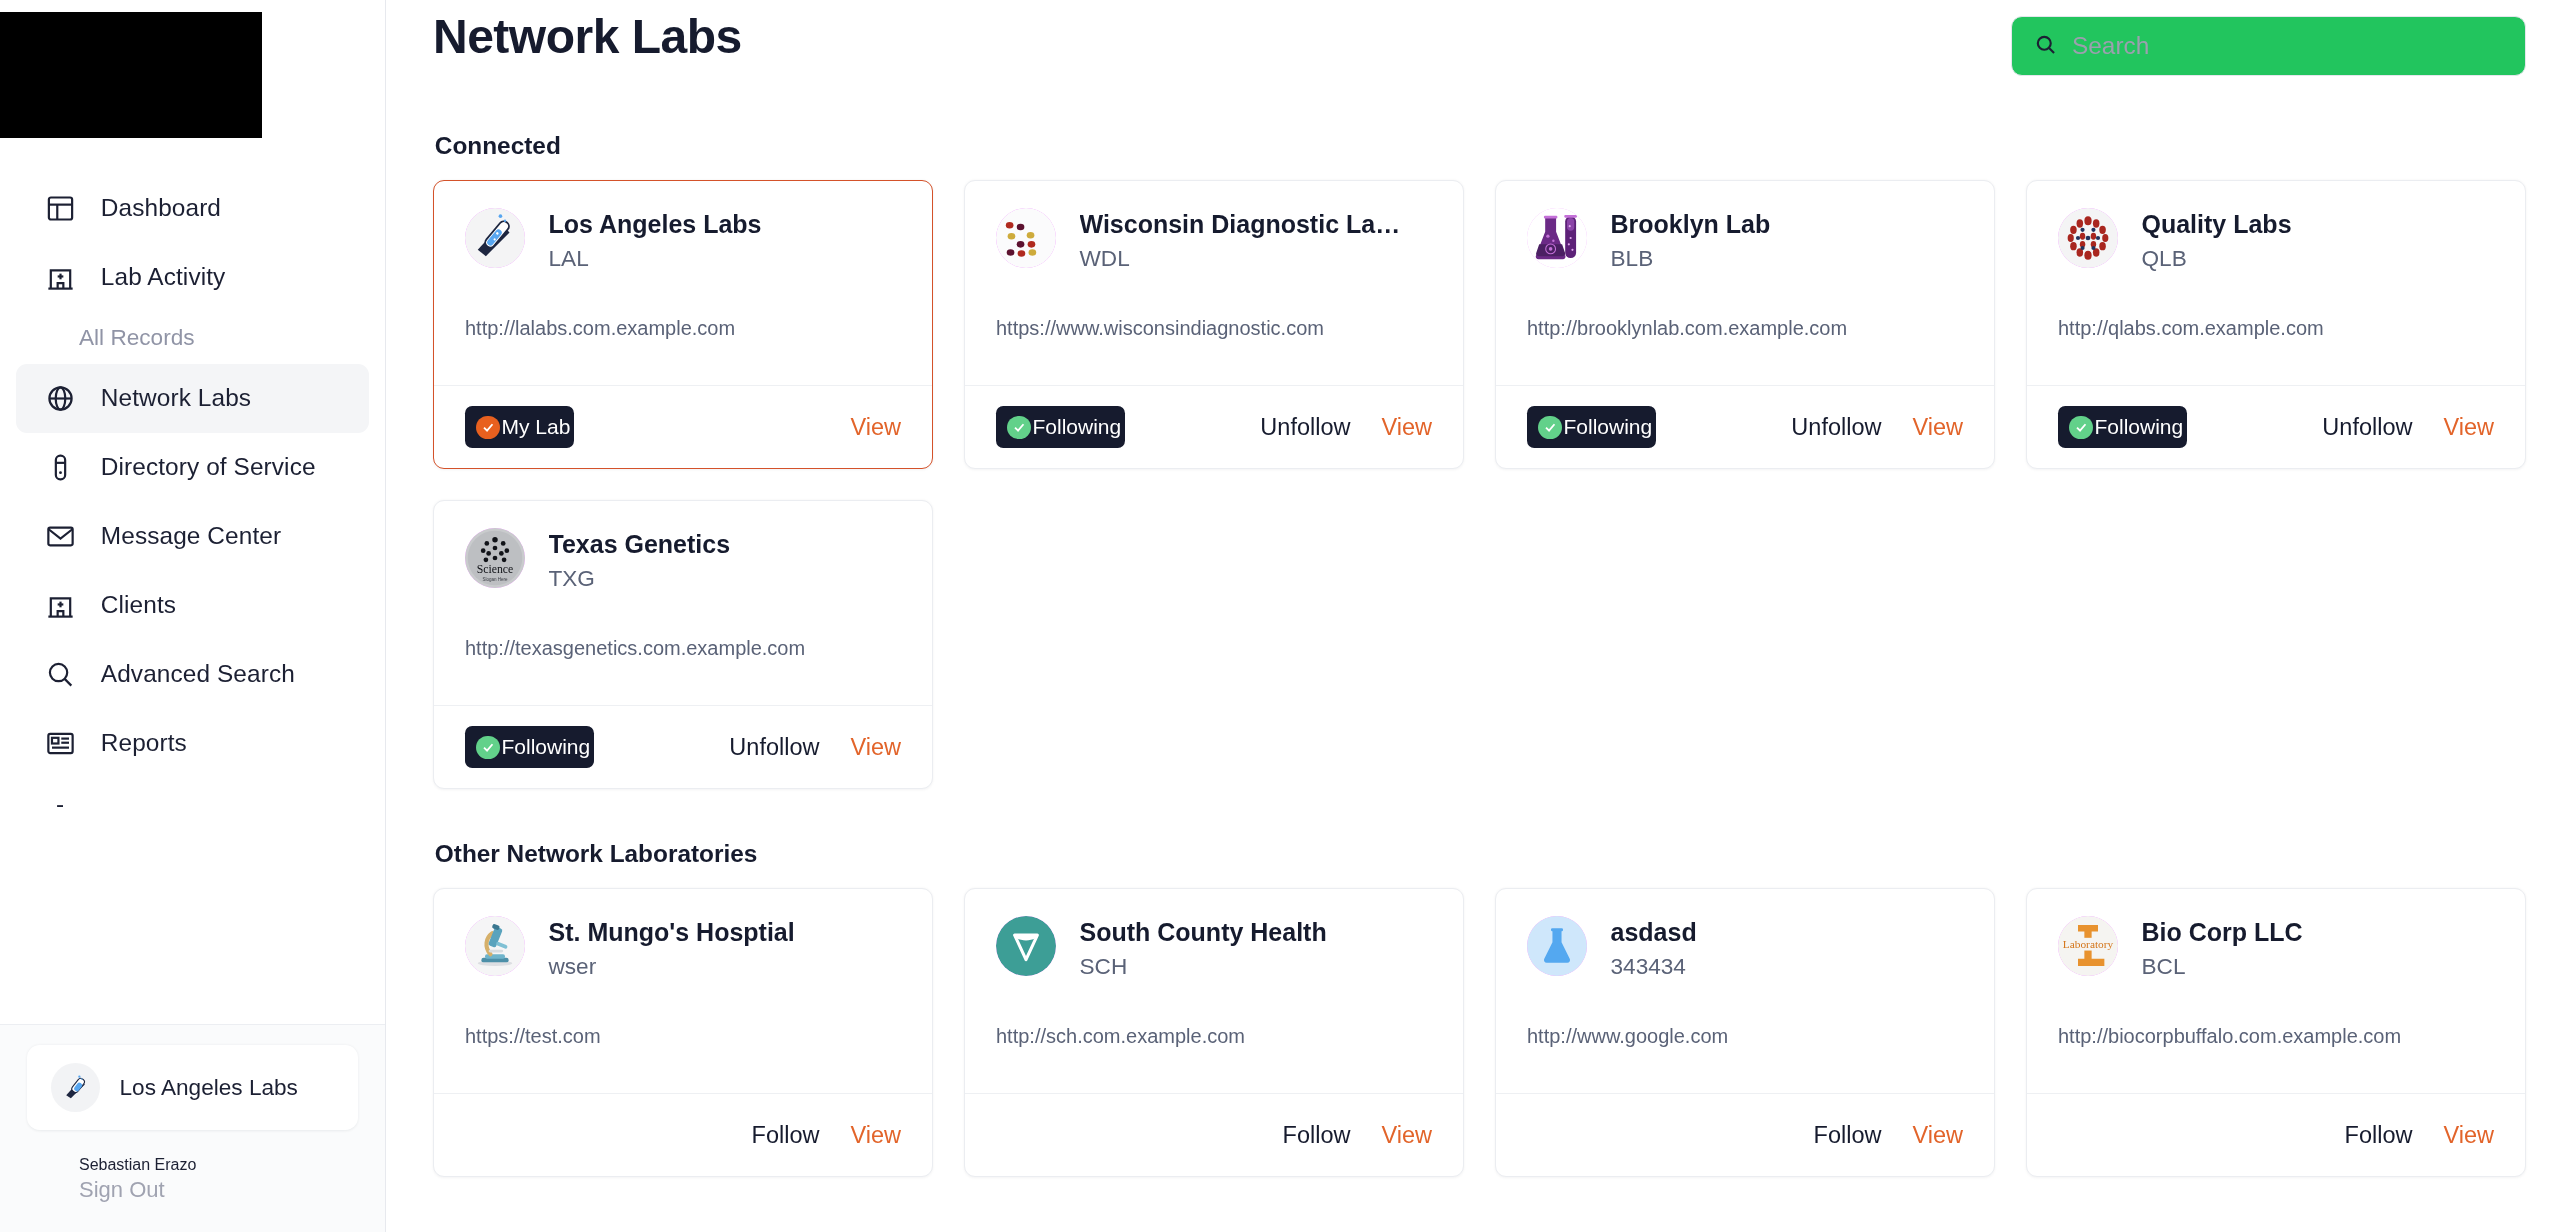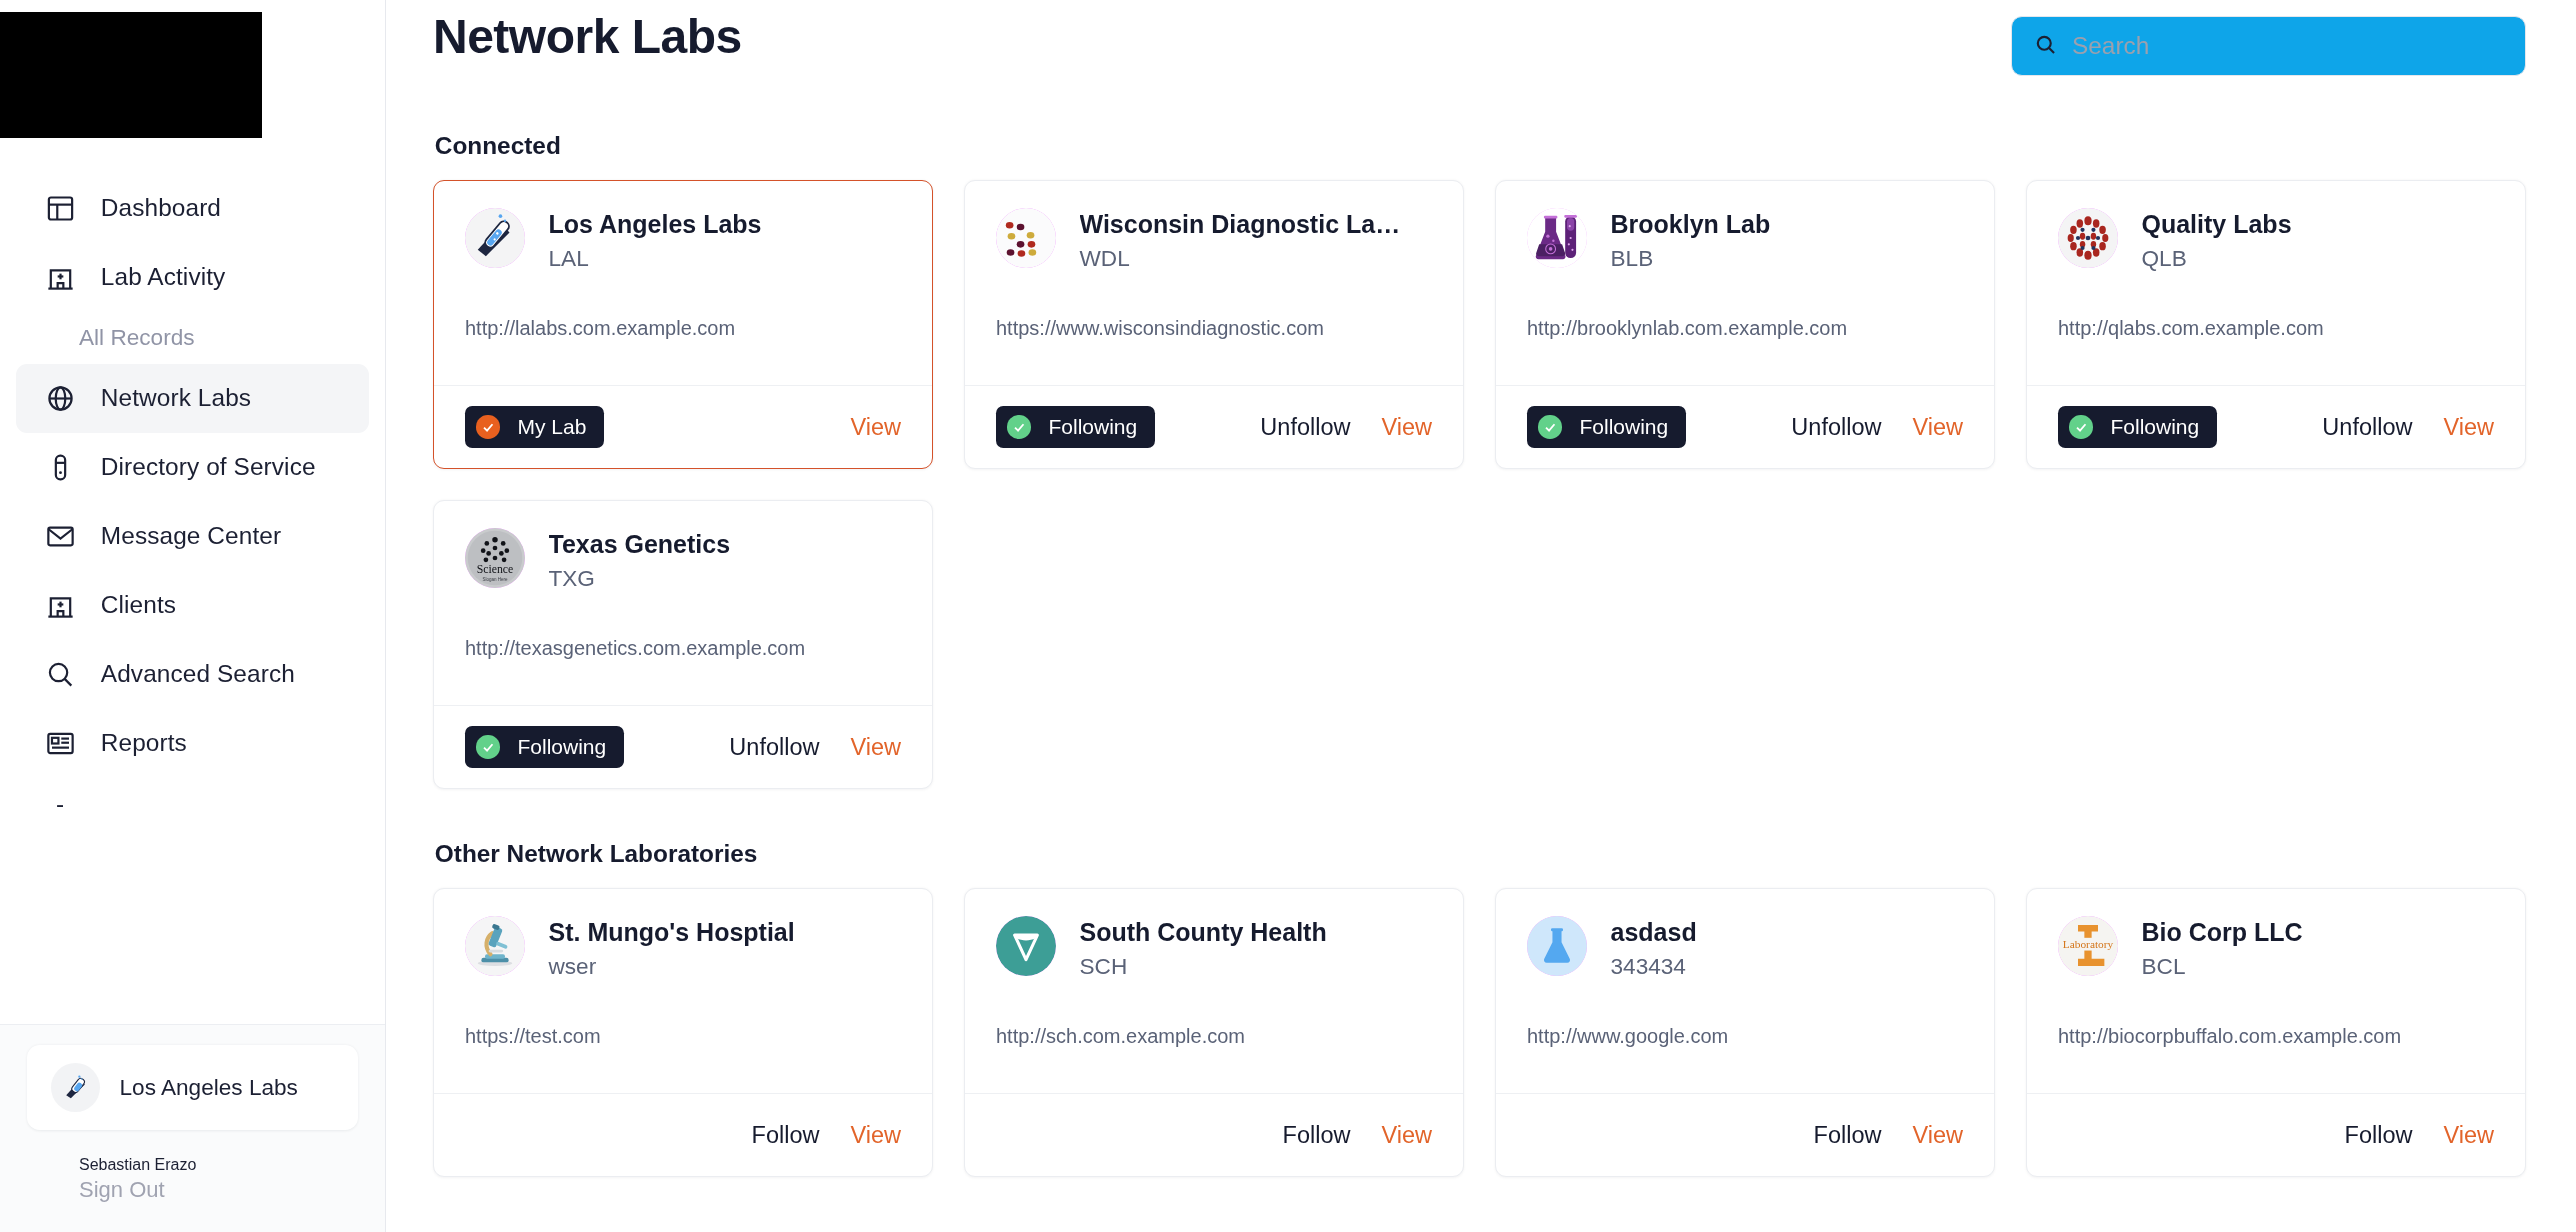--- a/index.html
+++ b/index.html
@@ -60,21 +60,21 @@
   .main {
     flex: 1 1 auto; height:1232px; background:#ffffff;
     padding: 0 50px 0 47px; position:relative; overflow:hidden;
   }
   .topbar { display:flex; align-items:flex-start; justify-content:space-between; padding-top: 9px;}
   .page-title { font-size: 48px; font-weight: 700; color:#161b2e; letter-spacing:-0.5px; }
   .search-wrap {
     margin-top: 7.2px; width: 515px; height: 60px;
     border:1.8px solid #e4e6ec; border-radius: 11px;
     display:flex; align-items:center; gap:14.5px; padding: 0 22px;
-    background:#0ea5e9;
+    background:#22c55e;
   }
   .search-wrap svg { width:23.5px;height:23.5px;stroke:#1c2033;fill:none;stroke-width:2.2;flex:0 0 23.5px;}
   .search-input {
     border:none; outline:none; font-size:24.4px; color:#1c2033;
     font-family:"Liberation Sans", sans-serif; width:100%; background:transparent;
   }
   .search-input::placeholder { color:#9ba0ae; }
 
   .section-title { font-size: 24.4px; font-weight:700; color:#161b2e; margin: 56px 0 20px 1.8px; }
   .section-title.second { margin-top: 51px; }
@@ -99,23 +99,23 @@
   .card-code { font-size: 22.6px; color:#5a6277; margin-top:5.4px; }
   .card-url { font-size: 20px; color:#5a6277; margin-top: 45px; }
 
   .card-foot {
     border-top: 1.8px solid #eef0f3;
     display:flex; align-items:center; justify-content:space-between;
     padding: 20px 31px; min-height: 83px;
   }
   .card-foot.right-only { justify-content:flex-end; }
   .badge {
-    display:inline-flex; align-items:center; gap:18px;
+    display:inline-flex; align-items:flex-end; gap:2px;
     background:#161b2e; color:#ffffff; border-radius:7.2px;
-    padding: 9px 18px 9px 11px; font-size:21px; white-space:nowrap;
+    padding: 9px 4px 9px 11px; font-size:21px; white-space:nowrap;
   }
   .badge .chk { width:23.5px;height:23.5px;border-radius:50%;display:flex;align-items:center;justify-content:center;flex:0 0 23.5px;}
   .badge .chk svg { width:14.5px;height:14.5px;stroke:#ffffff;fill:none;stroke-width:3;}
   .badge.mylab .chk { background:#e8601f; }
   .badge.following .chk { background:#62d18a; }
   .foot-actions { display:flex; align-items:flex-end; gap: 31px; margin-left:auto;}
   .link-plain { font-size:23.5px; color:#161b2e; cursor:pointer; }
   .link-view  { font-size:23.5px; color:#e2642a; cursor:pointer; }
 </style>
 </head>

